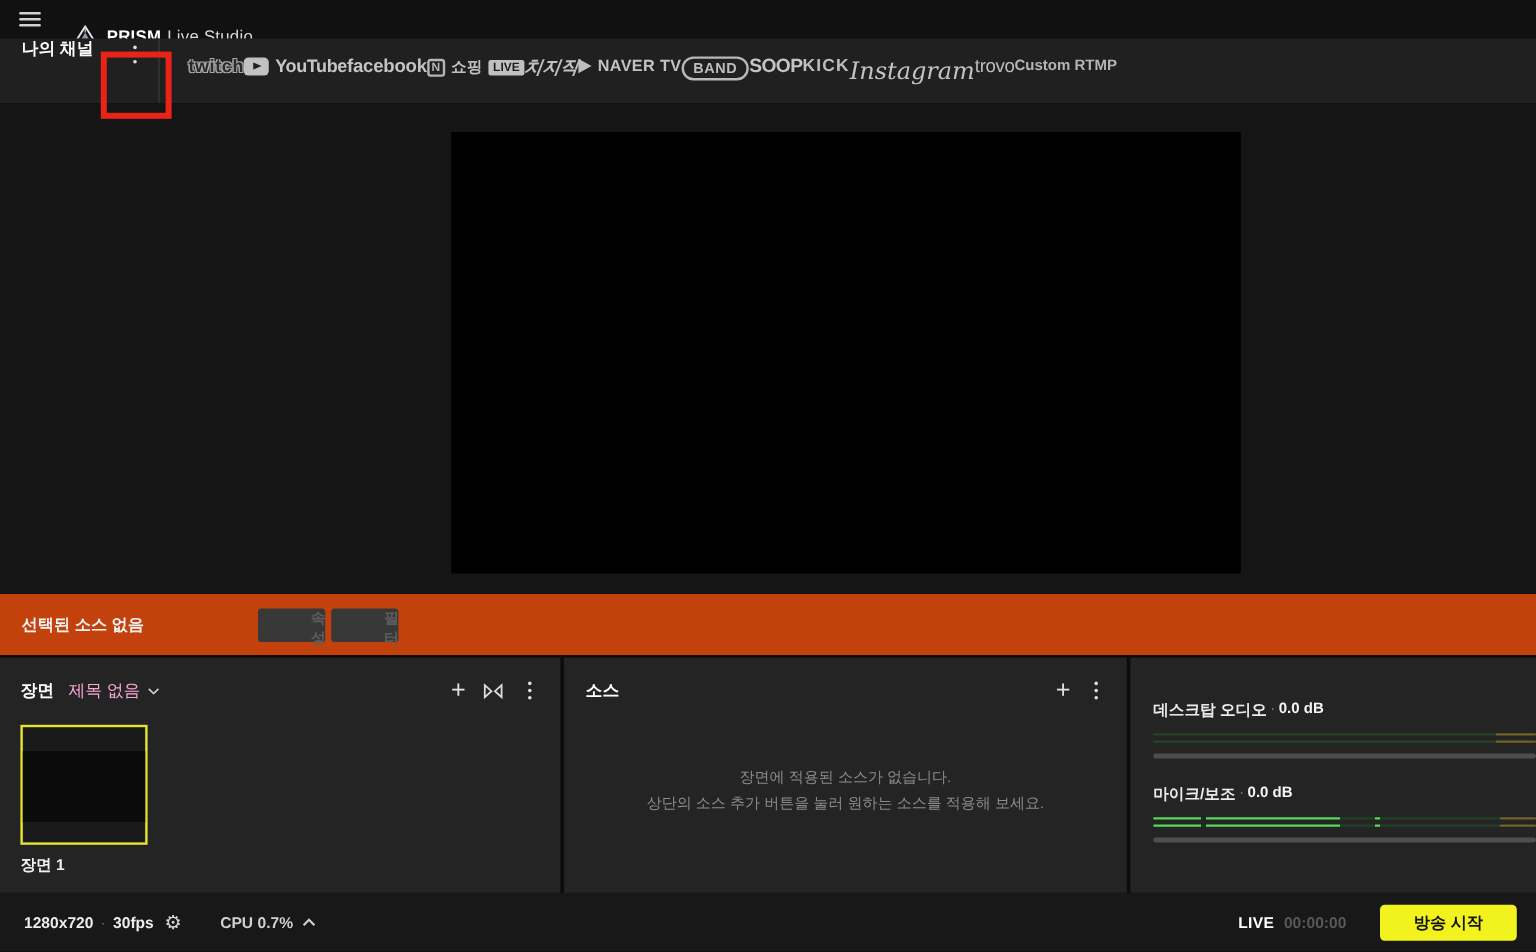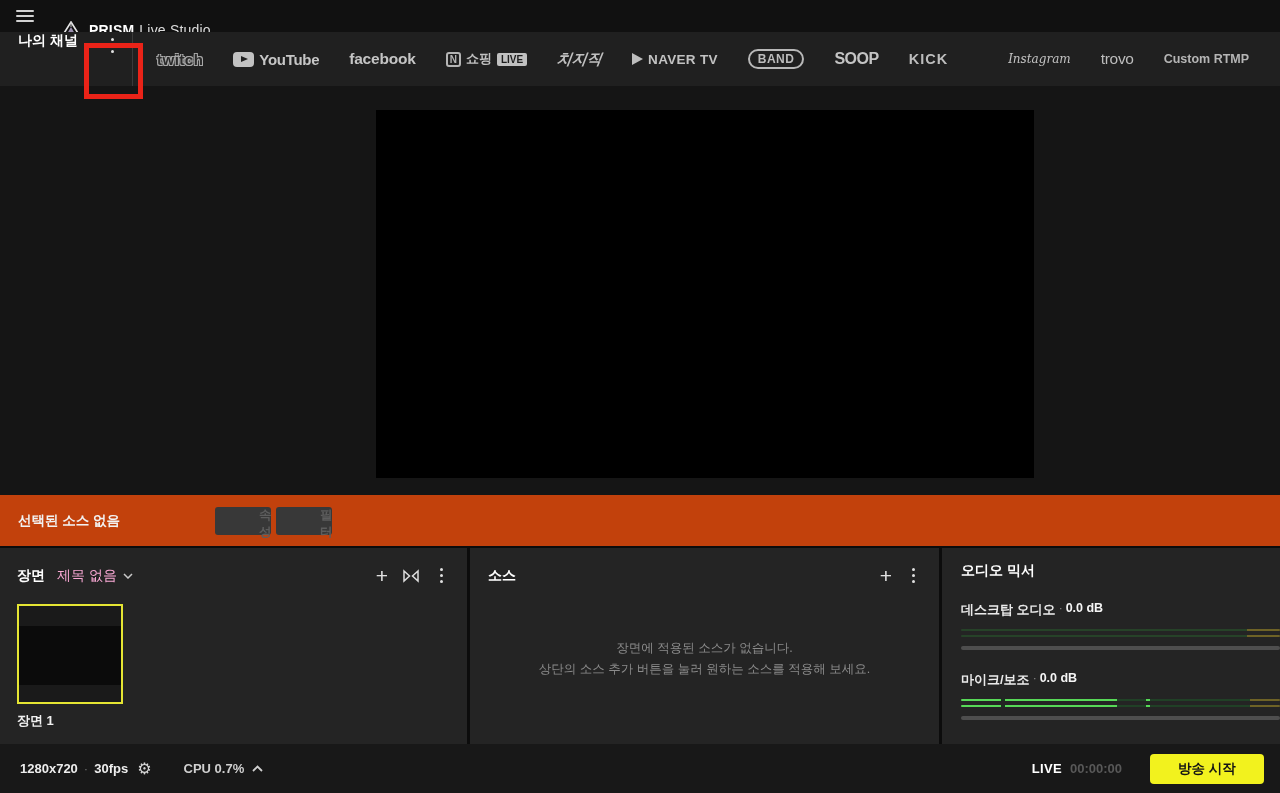--- a/index.html
+++ b/index.html
@@ -16,40 +16,40 @@
   .brand-title .b { font-weight:800; }
   .brand-title .r { font-weight:400; color:#dcdcdc; margin-left:5px; }
 
   
   .channelbar { height:54px; background:#202020; display:flex; align-items:center; flex:0 0 auto; }
   .mychannel-sec { width:133px; height:100%; display:flex; align-items:flex-start; justify-content:space-between;
                    padding:0 12px 0 18px; border-right:1px solid #3a3a3a; flex:0 0 auto; }
   .mychannel-label { color:#ffffff; font-weight:700; font-size:14px; white-space:nowrap; }
   .kebab { display:flex; flex-direction:column; gap:3px; padding:6px; cursor:pointer; }
   .kebab i { width:3px; height:3px; border-radius:50%; background:#e0e0e0; display:block; }
-  .platforms { display:flex; align-items:center; gap:30px; margin-left:24px; color:#bdbdbd; }
+  .platforms { display:flex; align-items:flex-start; margin-left:24px; color:#bdbdbd; }
   .pf { display:flex; align-items:center; gap:5px; white-space:nowrap; cursor:pointer; }
   .pf-twitch span { font-weight:800; font-size:15px; color:#2a2a2a;
         text-shadow:-1px -1px 0 #a8a8a8,1px -1px 0 #a8a8a8,-1px 1px 0 #a8a8a8,1px 1px 0 #a8a8a8; letter-spacing:.5px; }
   .yt-icon { width:21px; height:15px; background:#c2c2c2; border-radius:4px; position:relative; }
   .yt-icon:after { content:""; position:absolute; left:8px; top:4px; border-left:7px solid #202020;
                    border-top:3.5px solid transparent; border-bottom:3.5px solid transparent; }
   .pf-youtube span { font-weight:700; font-size:15px; color:#c6c6c6; letter-spacing:-.3px; }
   .pf-facebook span { font-weight:700; font-size:15.5px; color:#c4c4c4; letter-spacing:-.2px; }
   .shop-n { font-size:10px; font-weight:800; color:#b5b5b5; border:2px solid #b5b5b5; border-radius:3px; padding:0 2px; }
   .pf-shopping .shop-label { font-weight:700; font-size:13px; color:#c0c0c0; }
   .live-badge { background:#c0c0c0; color:#1c1c1c; font-weight:800; font-size:10px; padding:1px 4px; border-radius:2px; }
   .pf-chzzk span { font-weight:800; font-style:italic; font-size:15px; color:#c0c0c0; transform:skewX(-8deg); display:inline-block; }
   .navertv-icon { width:0; height:0; border-left:11px solid #bdbdbd; border-top:6.5px solid transparent; border-bottom:6.5px solid transparent; }
   .pf-navertv span { font-weight:800; font-size:13.5px; color:#c2c2c2; letter-spacing:.3px; }
   .pf-band { border:2px solid #b8b8b8; border-radius:12px; padding:1px 8px; }
   .pf-band span { font-weight:800; font-size:12px; color:#bdbdbd; letter-spacing:.5px; }
   .pf-soop span { font-weight:800; font-size:16px; color:#c4c4c4; letter-spacing:-.5px; }
   .pf-kick span { font-weight:800; font-size:14.5px; color:#bdbdbd; letter-spacing:1px; }
-  .pf-instagram span { font-family:"DejaVu Serif","Liberation Serif",serif; font-style:italic; font-size:12px; color:#c2c2c2;margin-left:30px; }
+  .pf-instagram span { font-family:"DejaVu Serif","Liberation Serif",serif; font-style:italic; font-size:20px; color:#c2c2c2; }
   .pf-trovo span { font-weight:400; font-size:15.5px; color:#bdbdbd; letter-spacing:-.3px; }
   .pf-rtmp span { font-weight:700; font-size:12.5px; color:#b5b5b5; }
 
   
   .red-box { position:absolute; left:84px; top:43px; width:59px; height:56px; border:5px solid #ea2318; z-index:50; pointer-events:none; }
 
   
   .preview { flex:0 0 409px; background:#151515; position:relative; }
   .canvas { position:absolute; left:376px; top:24px; width:658px; height:368px; background:#000; }
 
@@ -242,23 +242,20 @@
             </span>
         </div>
       </div>
       <div class="src-empty">
         <span>장면에 적용된 소스가 없습니다.</span>
         <span>상단의 소스 추가 버튼을 눌러 원하는 소스를 적용해 보세요.</span>
       </div>
     </div>
 
     <div class="panel panel-audio">
-      <div class="panel-head">
-        <span class="panel-title">오디오 믹서</span>
-      </div>
 
       <div class="mix-section">
         <div class="mix-label">
           <span class="mix-name">데스크탑 오디오</span>
           <span class="mix-dot">·</span>
           <span class="mix-db">0.0 dB</span>
         </div>
         <div class="meter meter-desktop">
           <div class="line"></div>
             <div class="line"></div>

